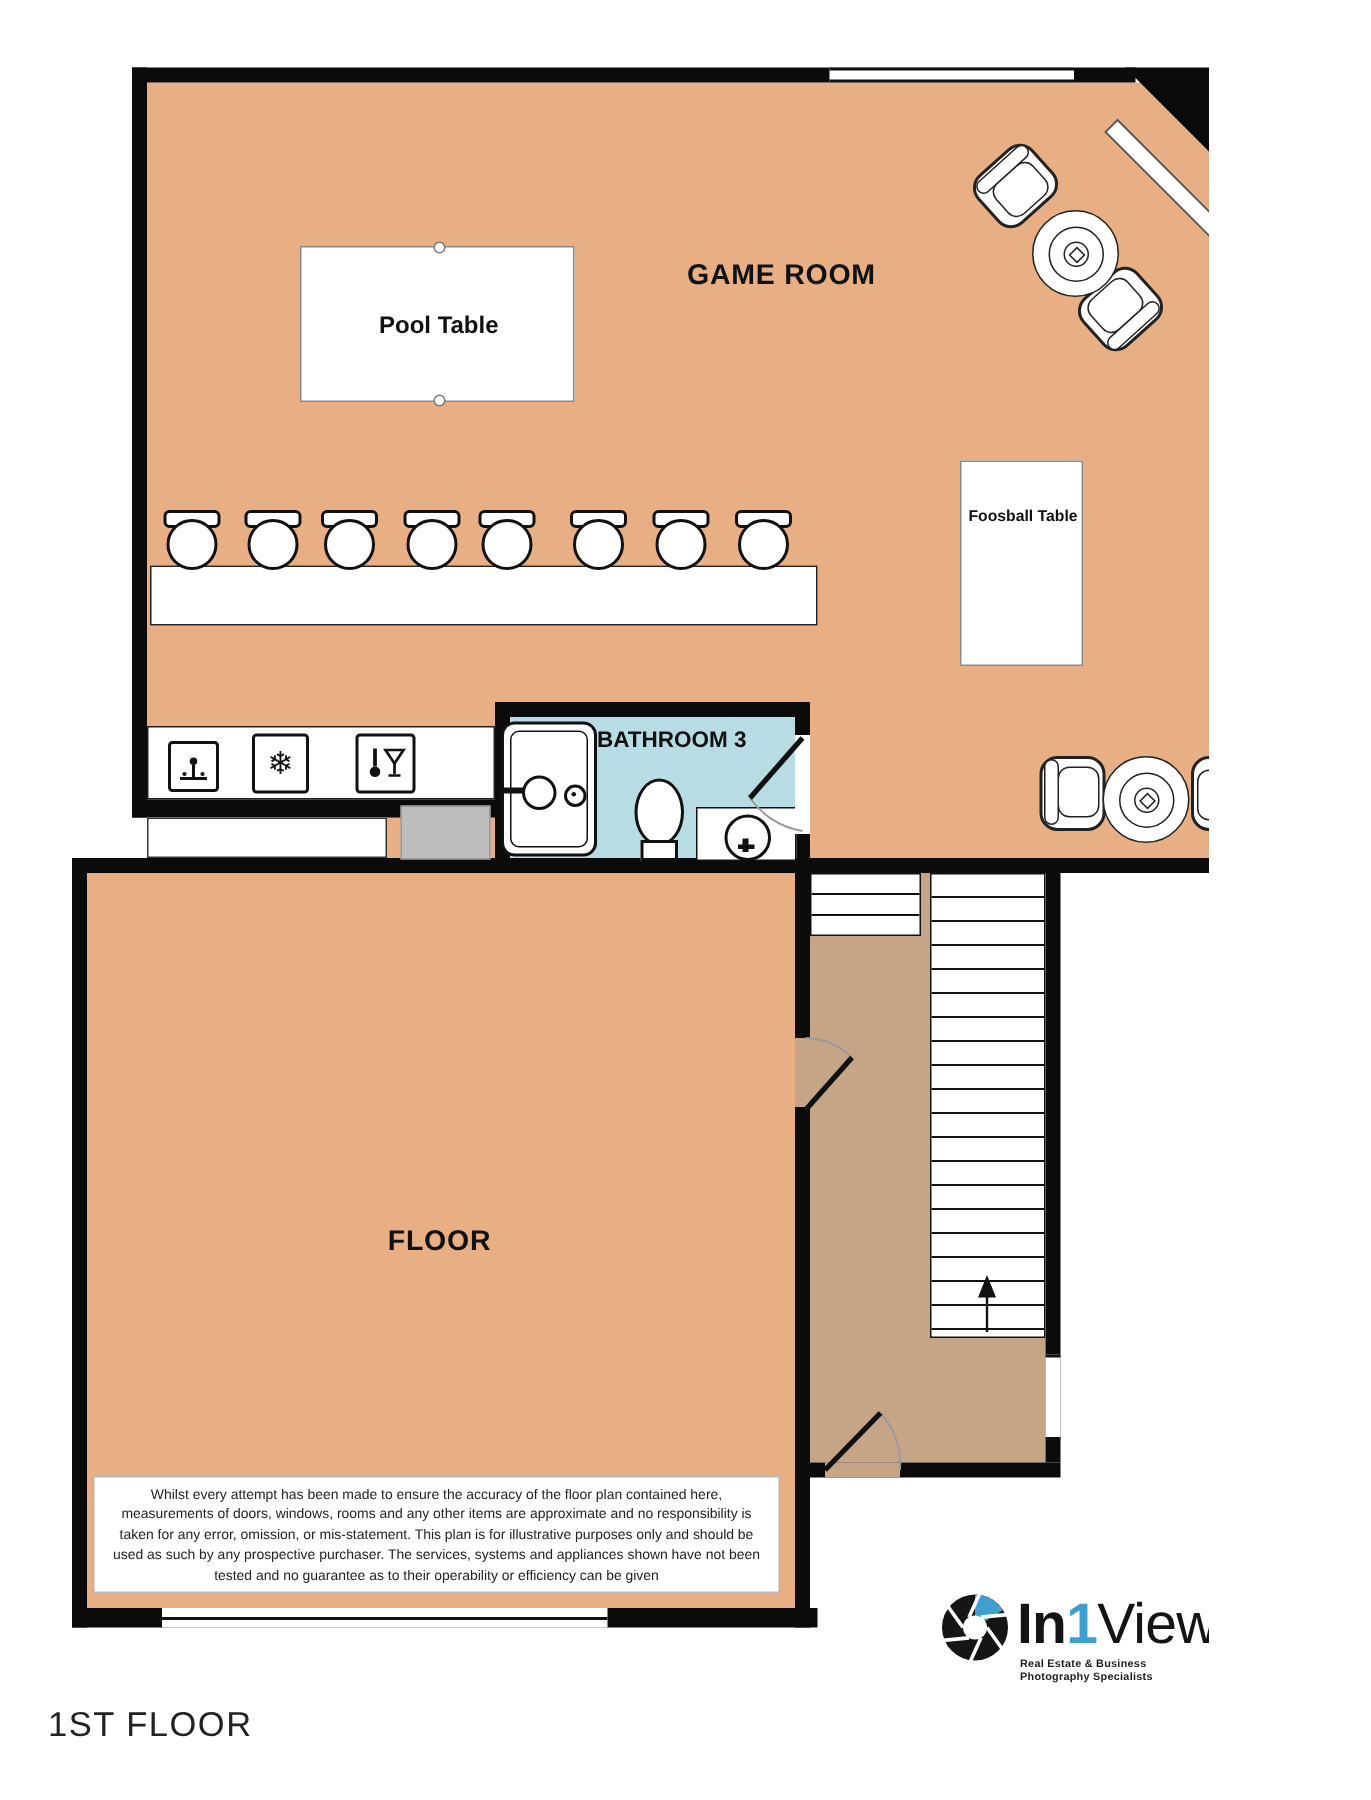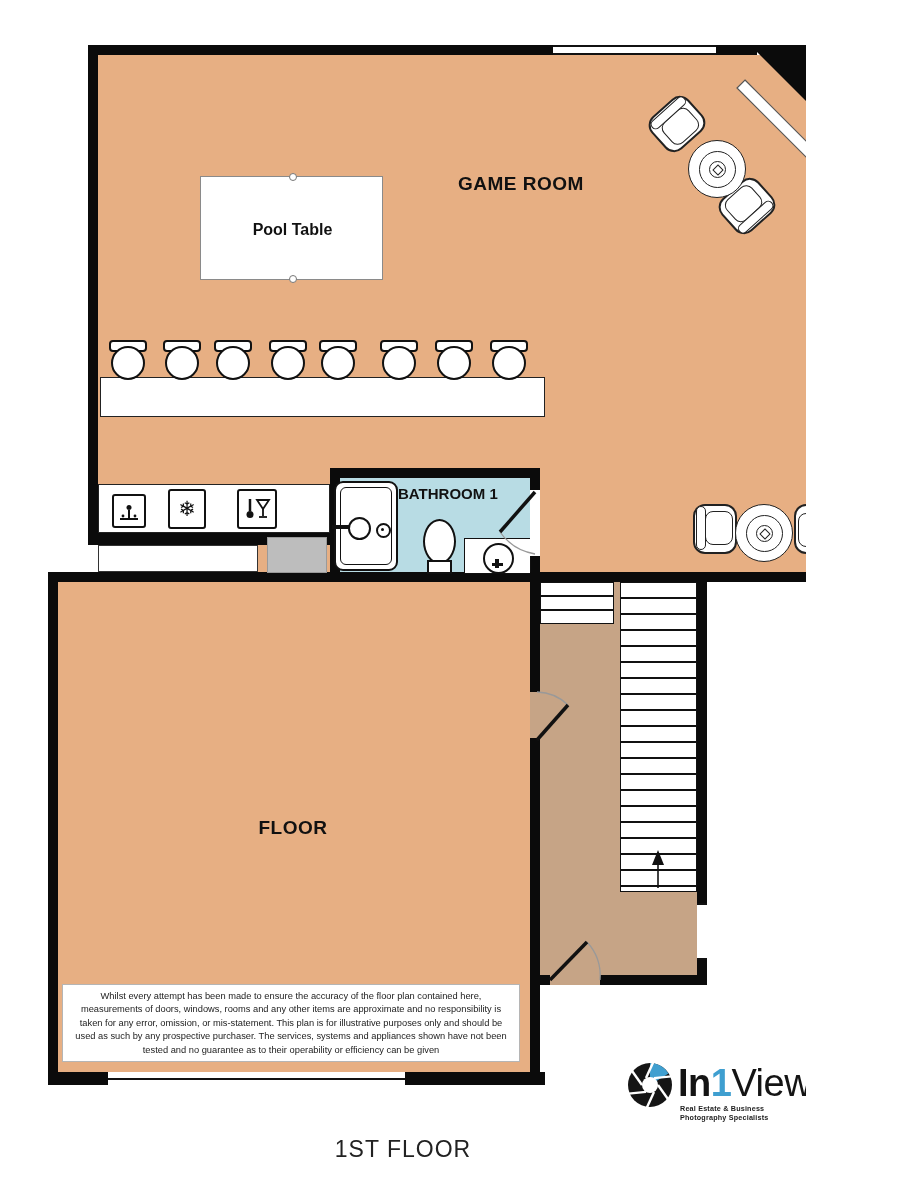--- a/index.html
+++ b/index.html
@@ -44,21 +44,21 @@
   .basin{position:absolute;width:27px;height:27px;border:2px solid #111;border-radius:50%;background:#fff;}
   .basin::after{content:"";position:absolute;left:10px;top:14px;width:4px;height:9px;background:#111;}
   .basin::before{content:"";position:absolute;left:7px;top:18px;width:11px;height:3px;background:#111;}
   .disclaimer{background:#fff;border:1px solid #b5b5b5;color:#222;font-size:9.3px;line-height:1.45;
      text-align:center;padding:5px 10px;}
   .brand{font-size:38px;line-height:1;color:#141414;letter-spacing:-0.5px;}
   .brand .b{font-weight:bold;}
   .brand .blue{color:#3F9FD0;font-weight:bold;}
   .brand .lt{font-weight:normal;}
   .tagline{font-size:7.2px;font-weight:bold;color:#1c1c1c;letter-spacing:0.2px;}
-  .floor-title{width:100%;text-align:center;font-size:23px;color:#222;letter-spacing:1px;}
+  .floor-title{width:100%;text-align:left;font-size:23px;color:#222;letter-spacing:1px;padding-left:32px;}
 </style>
 </head>
 <body>
 
 <div class="plan">
 
   <div class="a tan" style="left:98px;top:55px;width:747px;height:517px"></div>
 
   <div class="a wall" style="left:88px;top:45px;width:669px;height:10px"></div>
   <div class="a wall" style="left:88px;top:45px;width:10px;height:500px"></div>
@@ -69,26 +69,29 @@
   <div class="a" style="left:553px;top:45px;width:163px;height:10px;background:#fff;border-top:2px solid #111;border-bottom:2px solid #111"></div>
   <div class="a" style="left:845px;top:405px;width:10px;height:153px;background:linear-gradient(to right,#fff 0 4px,#111 4px 6px,#fff 6px 10px);border-top:2px solid #111;border-bottom:2px solid #111"></div>
 
   <svg class="a" style="left:735px;top:40px" width="130" height="140">
     <polygon points="15,5 125,115 125,5" fill="#0b0b0b"></polygon>
     <polygon points="10,40 90,120 82,128 2,48" fill="#fff" stroke="#555" stroke-width="1.2"></polygon>
   </svg>
 
   <div class="a lbl" style="left:458px;top:173px;font-size:19px;letter-spacing:0.5px">GAME ROOM</div>
 
-  <div class="a table-w" style="left:200px;top:176px;width:183px;height:104px">
+  <div class="a table-w" style="left:200px;top:164px;width:183px;height:104px">
     <span class="pocket" style="left:88px;top:-4px"></span>
     <span class="pocket" style="left:88px;bottom:-4px"></span>
     <div class="a lbl" style="left:0;top:44px;width:183px;text-align:center;font-size:16px">Pool Table</div>
   </div>
 
+  <div class="a table-w" style="left:640px;top:307px;width:82px;height:137px">
+    <div class="a lbl" style="left:0;top:30px;width:82px;text-align:center;font-size:10.5px">Foosball Table</div>
+  </div>
 
   <div class="a chair" style="left:652px;top:102px;transform:rotate(-42deg)">
     <span class="seat"></span>
       <span class="back"></span>
   </div>
   <div class="a chair" style="left:722px;top:184px;transform:rotate(138deg)">
     <span class="seat"></span>
       <span class="back"></span>
   </div>
   <div class="a rtable" style="left:688px;top:140px">
@@ -168,21 +171,21 @@
       <line x1="20" y1="14" x2="20" y2="21" stroke="#111" stroke-width="1.8"></line>
       <line x1="16" y1="22" x2="24" y2="22" stroke="#111" stroke-width="1.8"></line>
     </svg>
   </div>
   <div class="a wall" style="left:88px;top:533px;width:244px;height:12px"></div>
   <div class="a wht" style="left:98px;top:545px;width:160px;height:27px;border:1px solid #333"></div>
   <div class="a gray" style="left:267px;top:537px;width:60px;height:36px"></div>
 
   <div class="a wall" style="left:330px;top:468px;width:210px;height:114px"></div>
   <div class="a" style="left:340px;top:478px;width:190px;height:94px;background:#B8DCE4"></div>
-  <div class="a lbl" style="left:398px;top:485px;font-size:15px">BATHROOM 1</div>
+  <div class="a lbl" style="left:398px;top:485px;font-size:15px">BATHROOM 3</div>
 
   <div class="a shower" style="left:334px;top:481px;width:64px;height:90px">
     <span class="in"></span>
     <span class="arm"></span>
     <span class="head"></span>
     <span class="drain"></span>
   </div>
   <div class="a toilet-bowl" style="left:423px;top:519px"></div>
   <div class="a toilet-tank" style="left:427px;top:560px"></div>
   <div class="a vanity" style="left:464px;top:538px;width:67px;height:36px">

